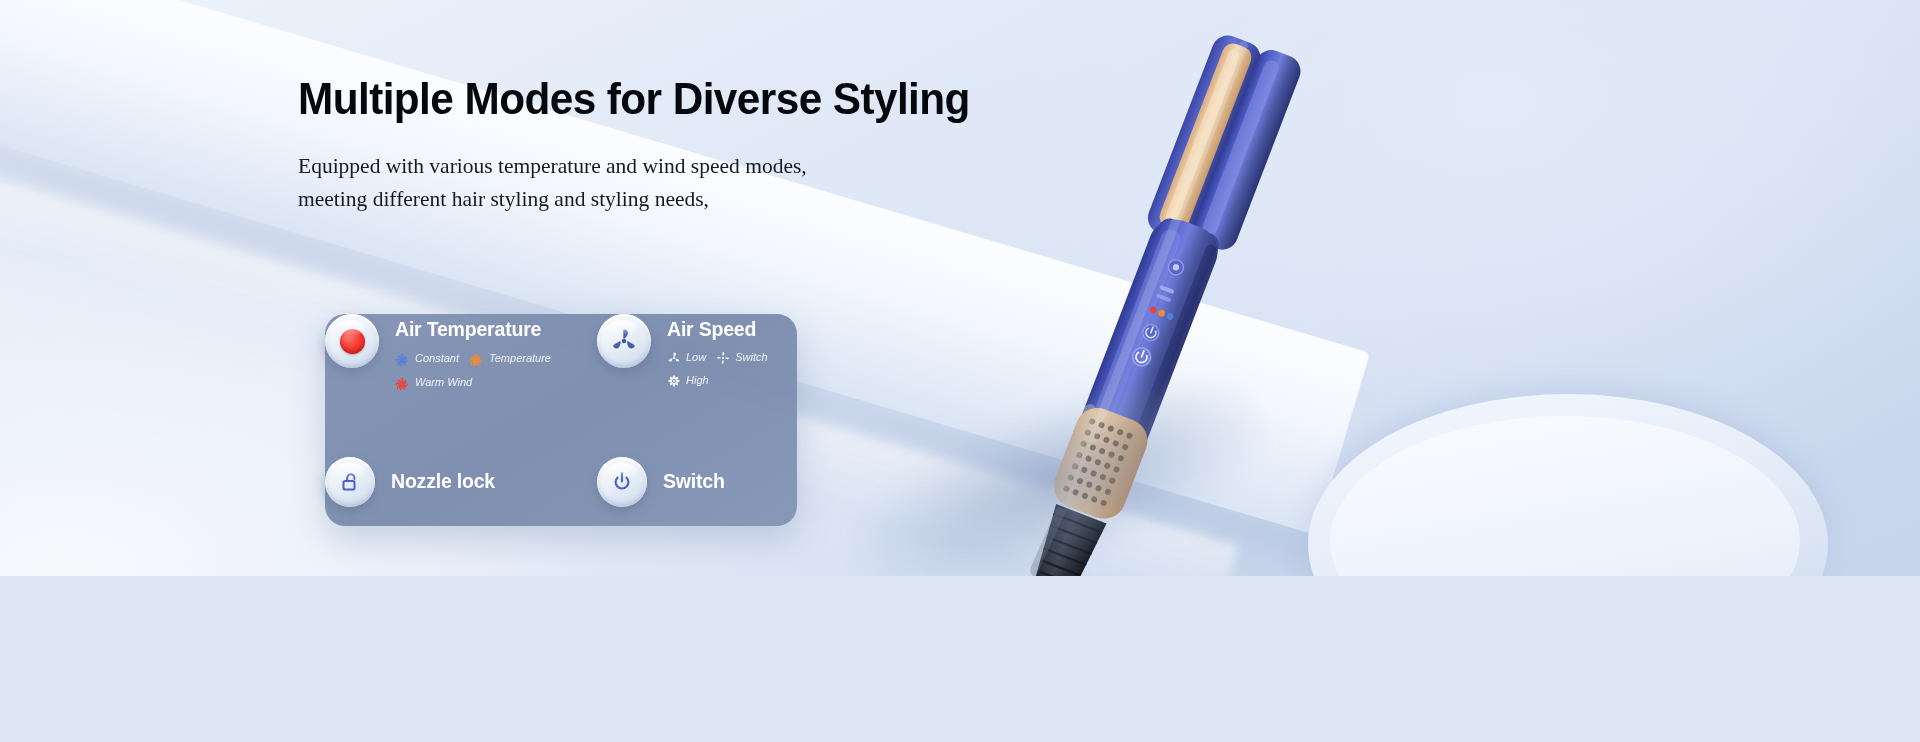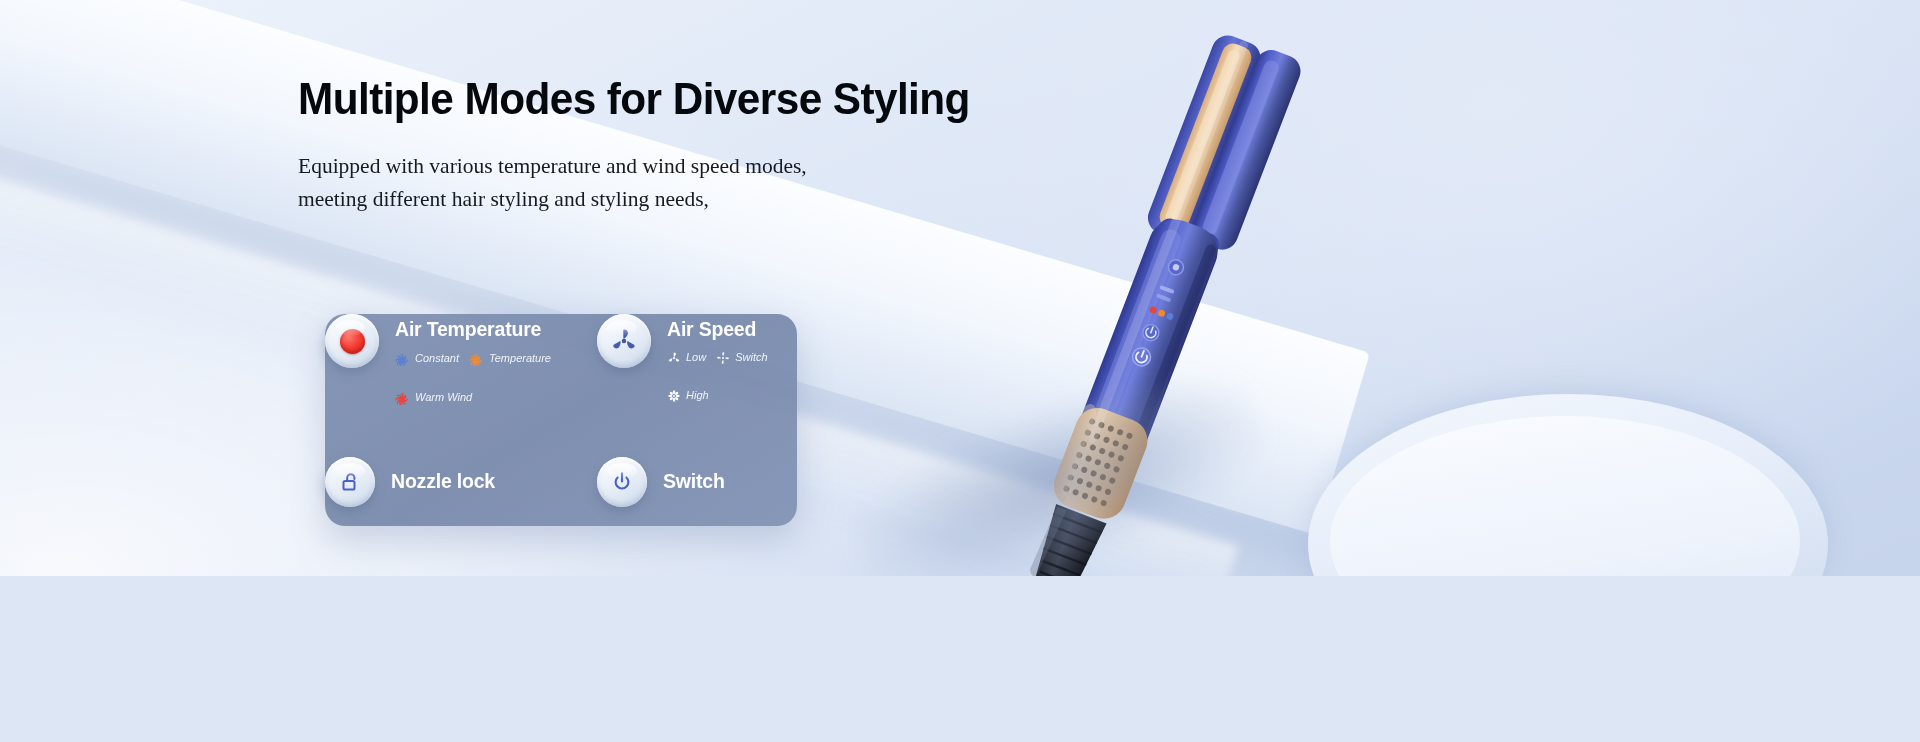--- a/index.html
+++ b/index.html
@@ -162,21 +162,21 @@
     font-size:19.5px;
     font-weight:bold;
     color:#ffffff;
     letter-spacing:-0.2px;
     line-height:1;
   }
   .cell.r2 .cell-title { font-size:19.5px; }
 
   .opt-rows { margin-top:11px; }
   .opt-row { display:flex; align-items:center; flex-wrap:wrap; }
-  .opt-row + .opt-row { margin-top:24px; }
+  .opt-row + .opt-row { margin-top:9px; }
 
   .opt {
     display:inline-flex;
     align-items:center;
     color:#f0f3f9;
     font-size:11px;
     line-height:1;
     white-space:nowrap;
     font-style:italic;
   }

